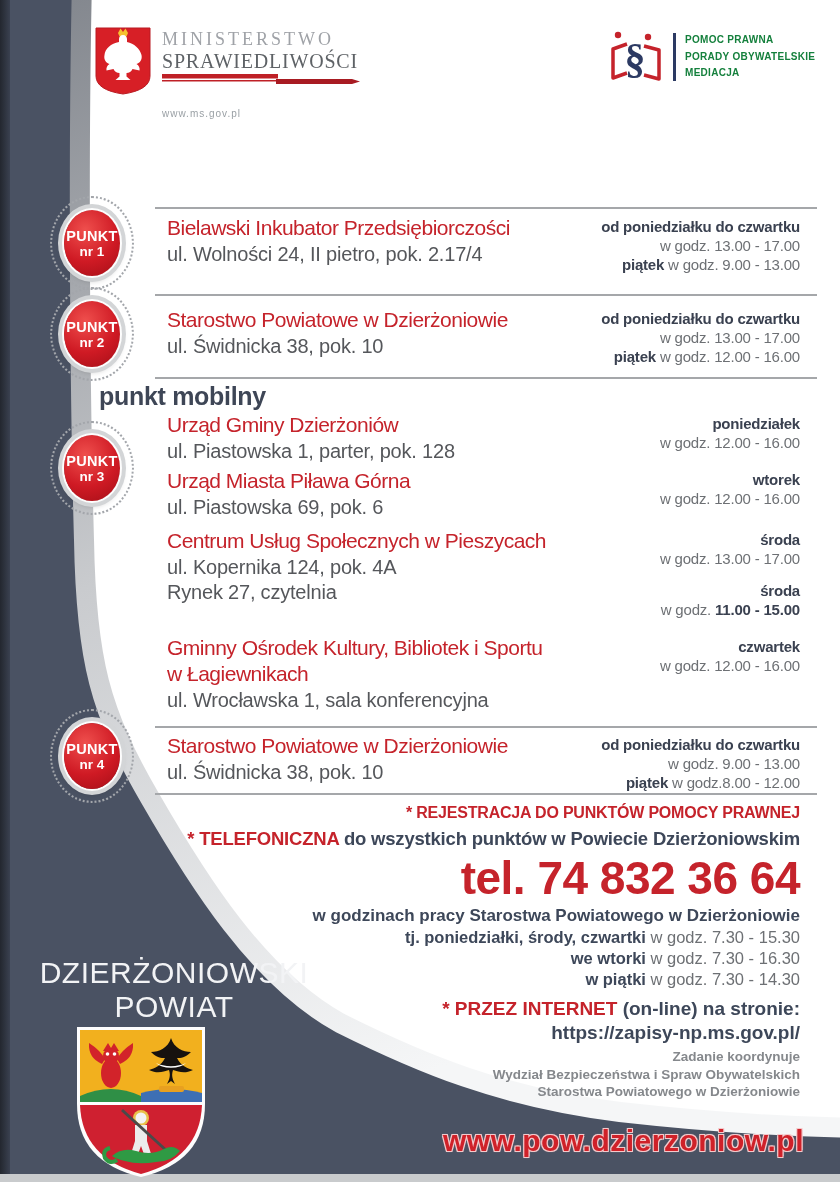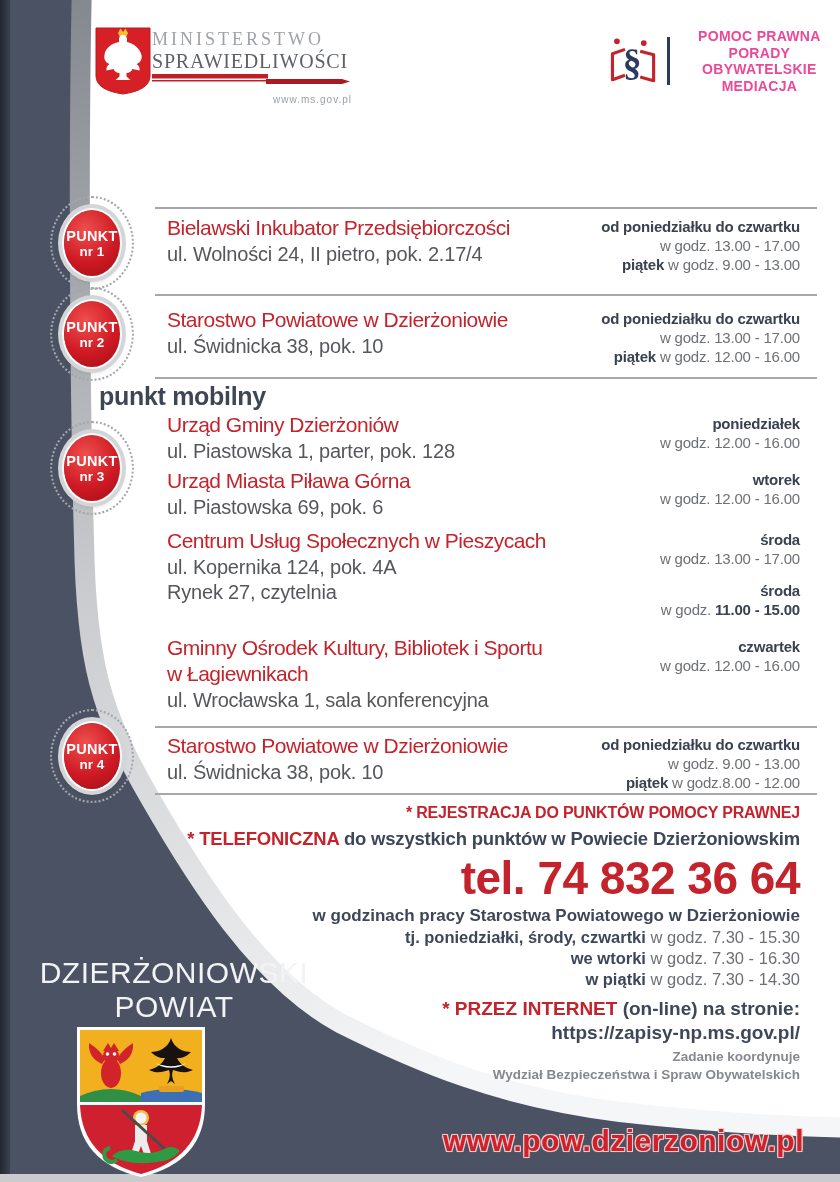--- a/index.html
+++ b/index.html
@@ -2,28 +2,28 @@
 <html lang="pl"><head>
 <meta charset="utf-8">
 <style>
   html,body{margin:0;padding:0;background:#e9eaec;}
   .poster{position:relative;width:840px;height:1182px;overflow:hidden;background:#fff;
     font-family:"Liberation Sans",sans-serif;margin:0 auto;}
   .bg{position:absolute;inset:0;z-index:0;}
   .layer{position:absolute;z-index:2;}
 
   
-  .min-logo{left:94px;top:26px;display:flex;}
+  .min-logo{left:94px;top:26px;display:flex;gap:10px;}
   .min-text{padding-top:3px;}
   .min-l1{font-family:"Liberation Serif",serif;font-size:18px;letter-spacing:3px;color:#9fa2a7;line-height:21px;}
   .min-l2{font-family:"Liberation Serif",serif;font-size:20px;letter-spacing:0.8px;color:#5e6266;font-weight:normal;line-height:23px;}
-  .min-url{font-size:10px;color:#9aa0a5;letter-spacing:1px;margin-top:3px;text-align:right;}
+  .min-url{font-size:10px;color:#9aa0a5;letter-spacing:1px;margin-top:17px;}
   .pp-logo{left:608px;top:28px;display:flex;align-items:center;gap:9px;}
   .pp-divider{width:3px;height:48px;background:#2c3a63;}
-  .pp-text{font-size:14px;font-weight:bold;color:#ec4899;line-height:16.5px;letter-spacing:0.3px;text-align:center;}
+  .pp-text{font-size:10px;font-weight:bold;color:#15803d;line-height:16.5px;letter-spacing:0.3px;}
 
   
   .title{left:90px;top:112px;width:750px;text-align:center;font-size:24px;font-weight:bold;
     color:#3d4759;line-height:30px;letter-spacing:-0.3px;}
   .red{color:#c5232b;}
   .navy{color:#3d4759;}
 
   
   .badge{position:absolute;left:64px;width:56px;height:66px;border-radius:50%;z-index:5;
     background:radial-gradient(circle at 38% 30%,#ef4f4d 0%,#cf1a24 55%,#a30e17 100%);
@@ -238,20 +238,21 @@
     <div class="reg-h"><span class="sb">tj. poniedziałki, środy, czwartki</span><span class="sn"> w godz. 7.30 - 15.30</span></div>
     <div class="reg-h"><span class="sb">we wtorki</span><span class="sn"> w godz. 7.30 - 16.30</span></div>
     <div class="reg-h"><span class="sb">w piątki</span><span class="sn"> w godz. 7.30 - 14.30</span></div>
     <div class="reg-net"><span class="red">* PRZEZ INTERNET</span><span class="navy"> (on-line) na stronie:</span></div>
     <div class="reg-url">https://zapisy-np.ms.gov.pl/</div>
   </div>
 
   <div class="layer coord">
     <div>Zadanie koordynuje</div>
     <div>Wydział Bezpieczeństwa i Spraw Obywatelskich</div>
+    <div>Starostwa Powiatowego w Dzierżoniowie</div>
   </div>
 
   <div class="layer county">
     <div>DZIERŻONIOWSKI</div>
     <div>POWIAT</div>
   </div>
 
   <svg class="layer coa" width="130" height="152" viewBox="0 0 130 152">
     <path d="M1,1 H129 V78 Q129,136 65,151 Q1,136 1,78 Z" fill="#fdfdfd"></path>
     <path d="M4,4 H65 V76 H4 Z" fill="#f2b01e"></path>

